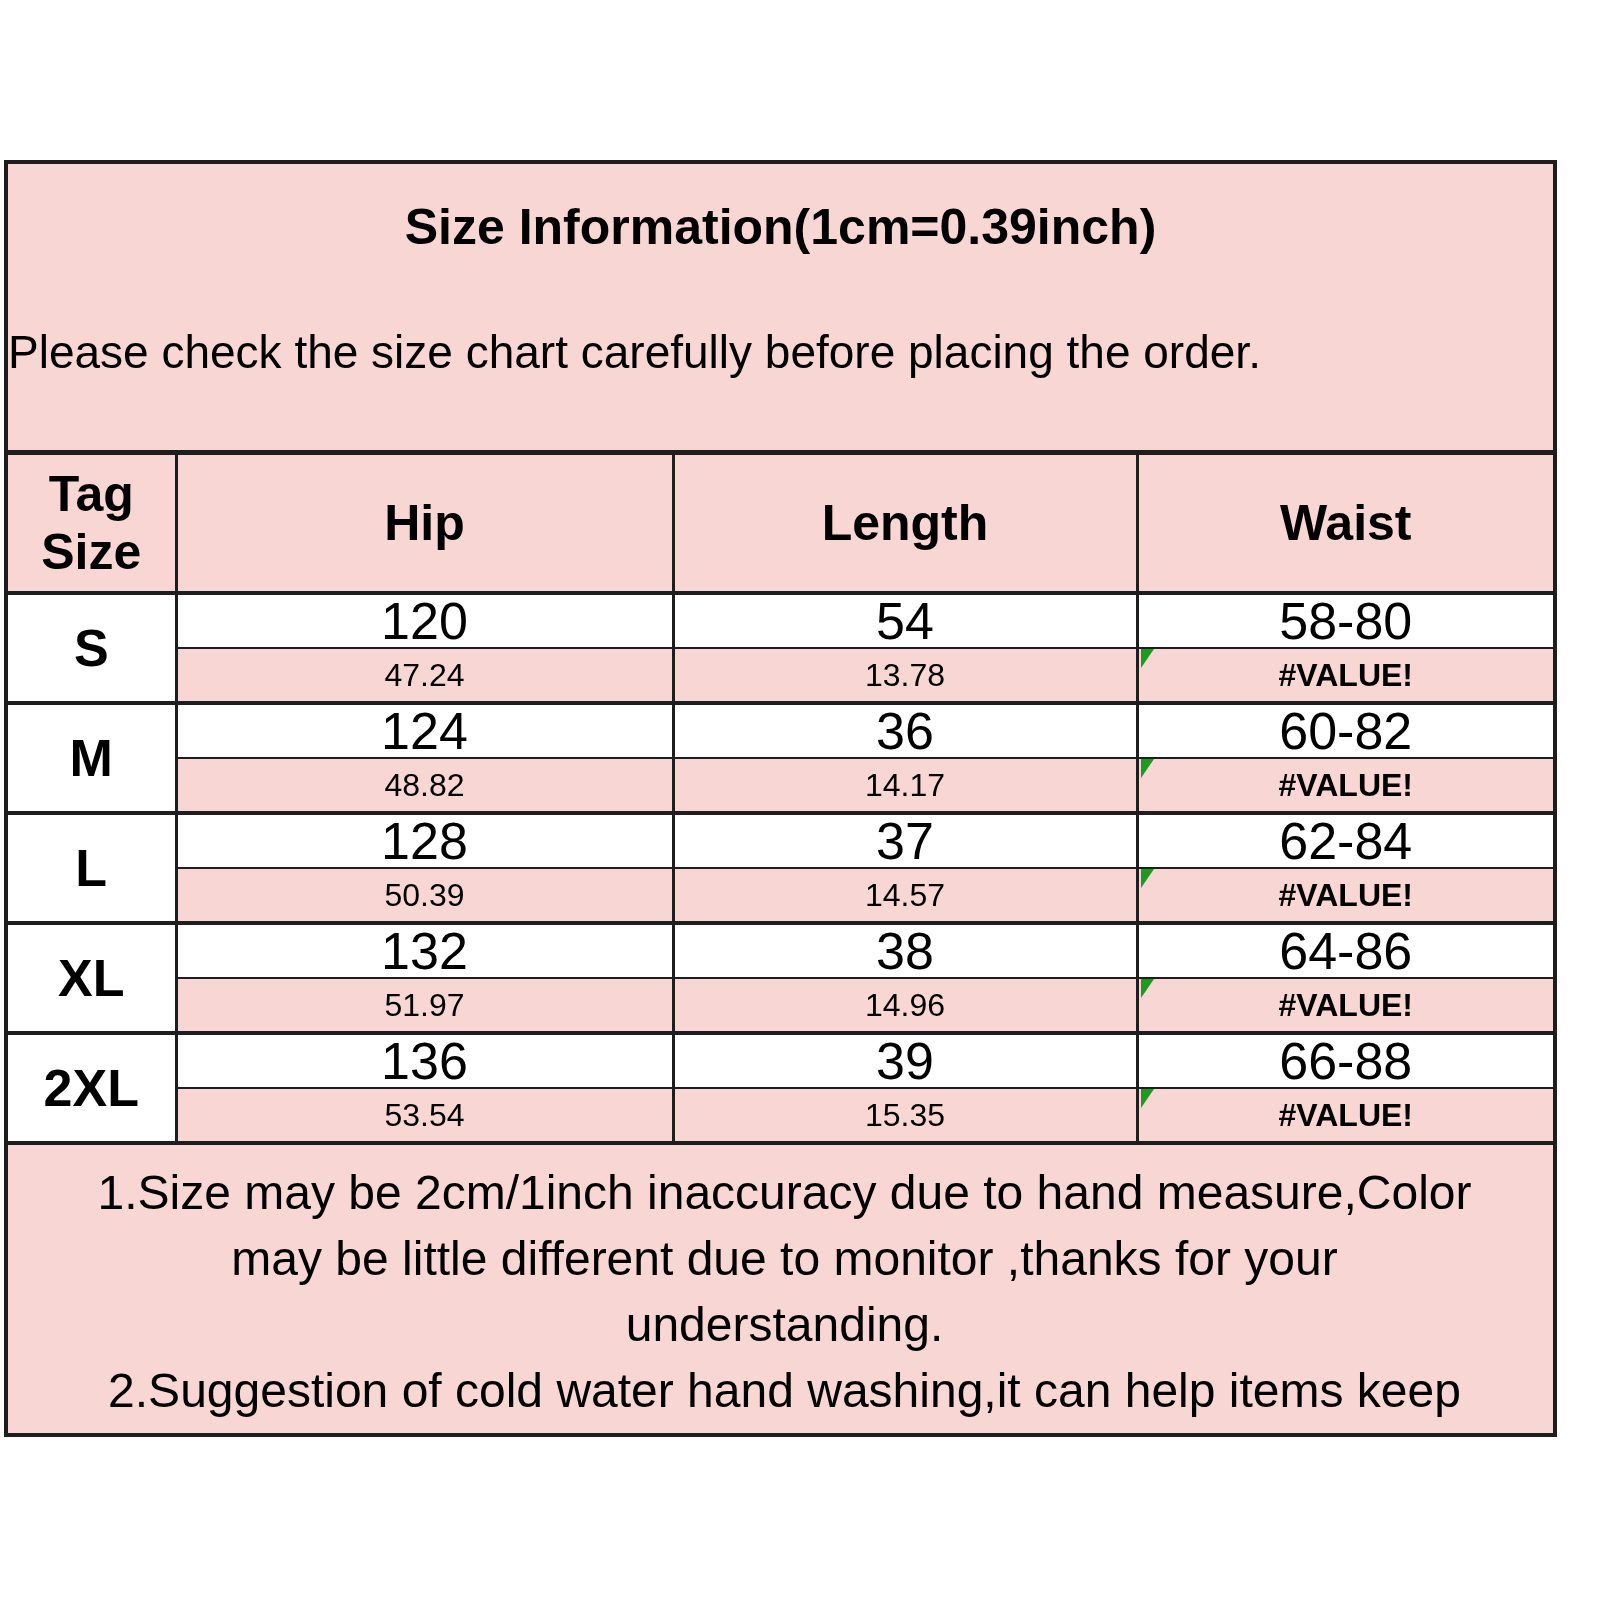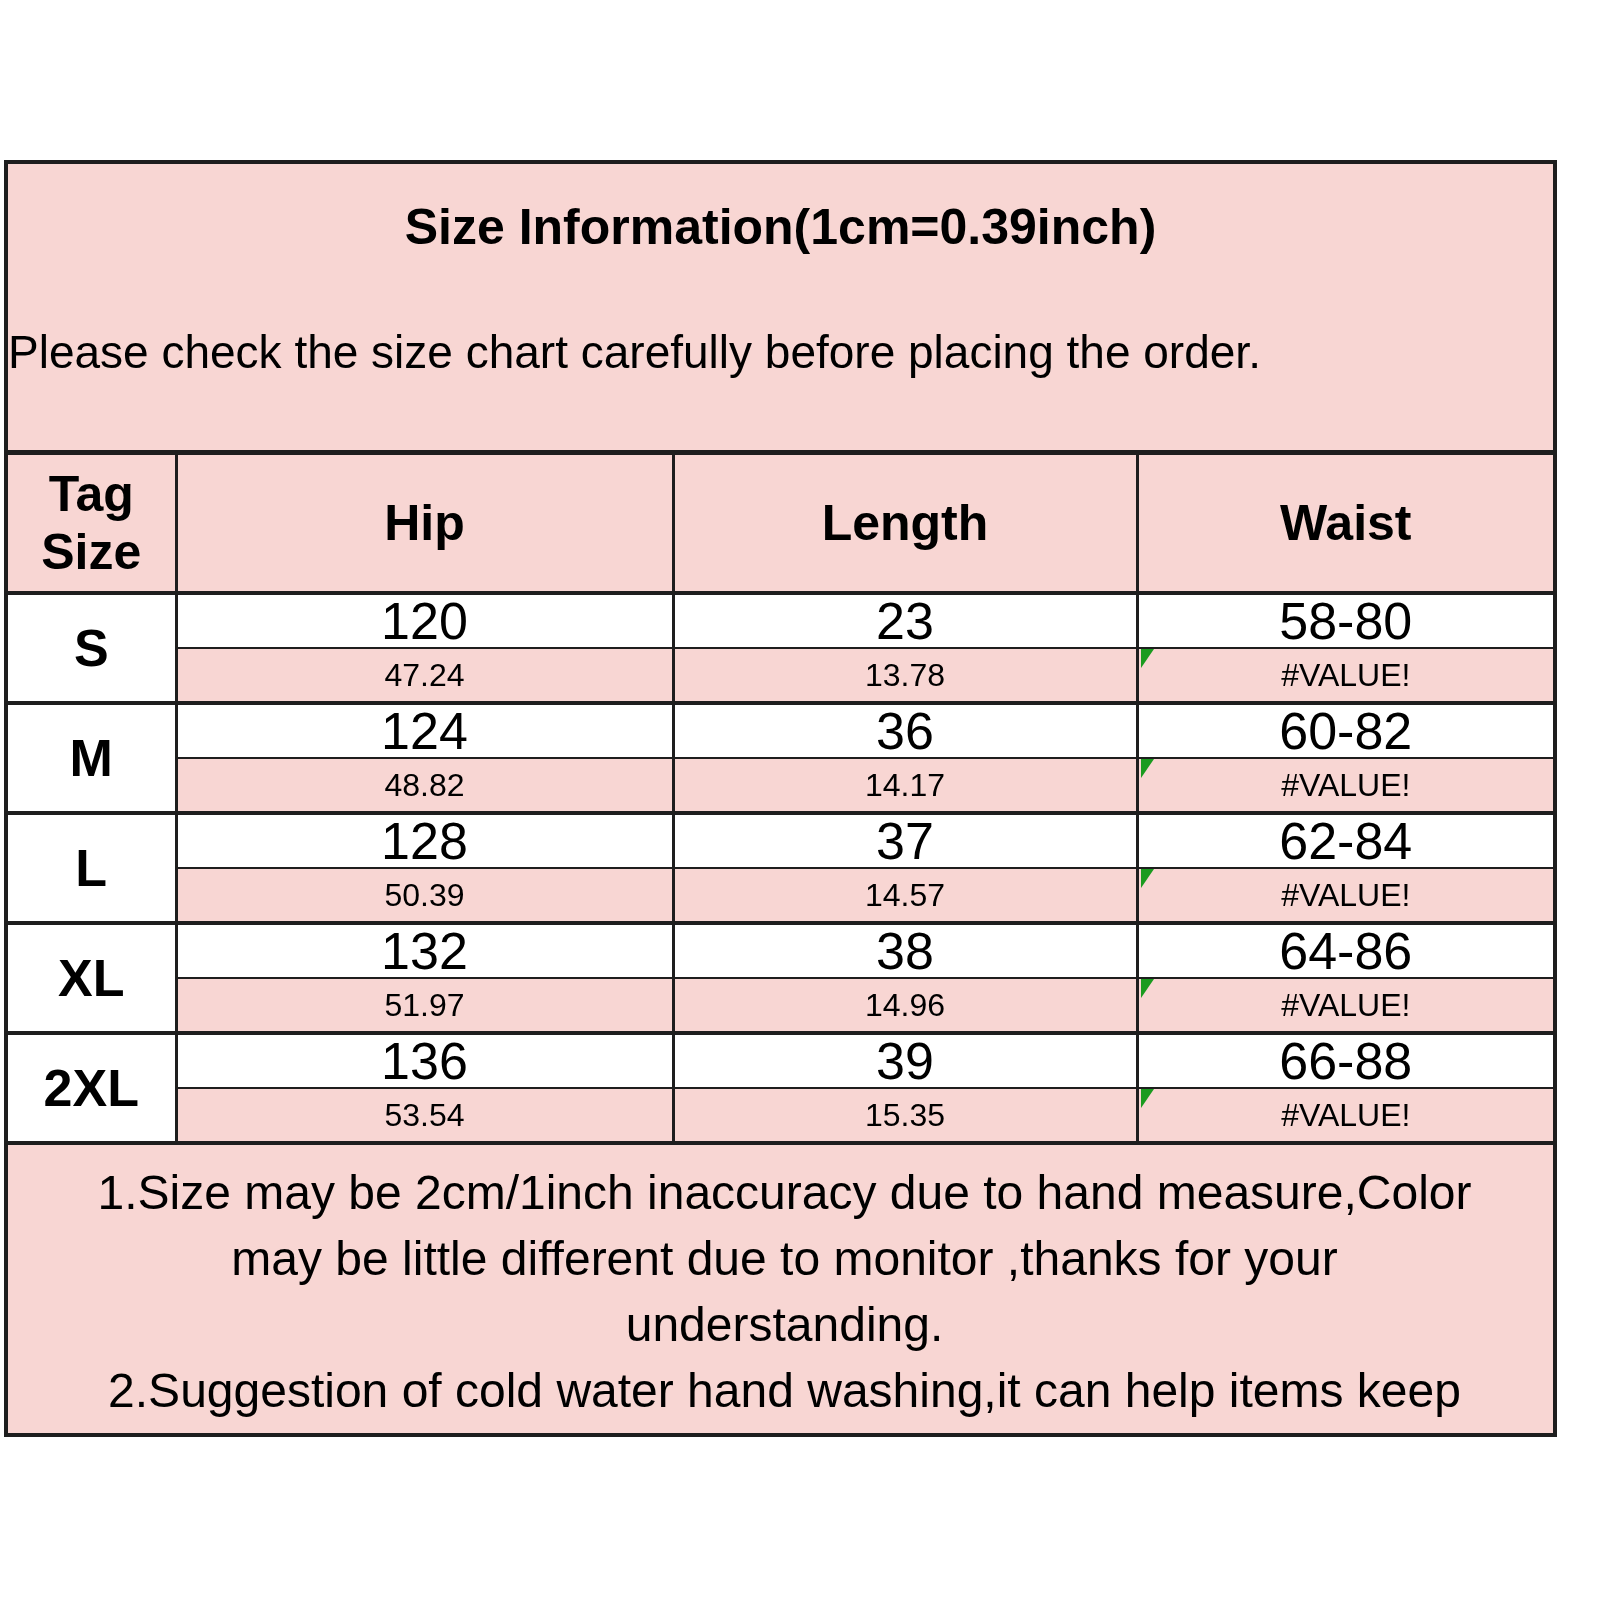--- a/index.html
+++ b/index.html
@@ -82,21 +82,21 @@
     height:50px;
     border-top:2px solid #1e1e1e;
     border-bottom:4px solid #1e1e1e;
     font-size:32px;line-height:52px;
   }
   td.tag{
     background:#ffffff;
     font-size:52px;font-weight:bold;
     border-bottom:4px solid #1e1e1e;
   }
-  td.err{position:relative;}
+  td.err{position:relative;font-weight:bold;}
   .tri{
     position:absolute;
     top:0;left:2px;
     width:0;height:0;
     border-top:19px solid #1b9b1f;
     border-right:13px solid transparent;
   }
 </style>
 </head>
 <body>
@@ -131,21 +131,21 @@
             <div>Size</div>
           </th>
           <th>Hip</th>
           <th>Length</th>
           <th>Waist</th>
         </tr>
 
         <tr class="cm-row">
           <td class="tag" rowspan="2">S</td>
           <td>120</td>
-          <td>23</td>
+          <td>54</td>
           <td>58-80</td>
         </tr>
         <tr class="inch-row">
           <td>47.24</td>
           <td>13.78</td>
           <td class="err"><span class="tri"></span><span>#VALUE!</span></td>
         </tr>
 
         <tr class="cm-row">
           <td class="tag" rowspan="2">M</td>

